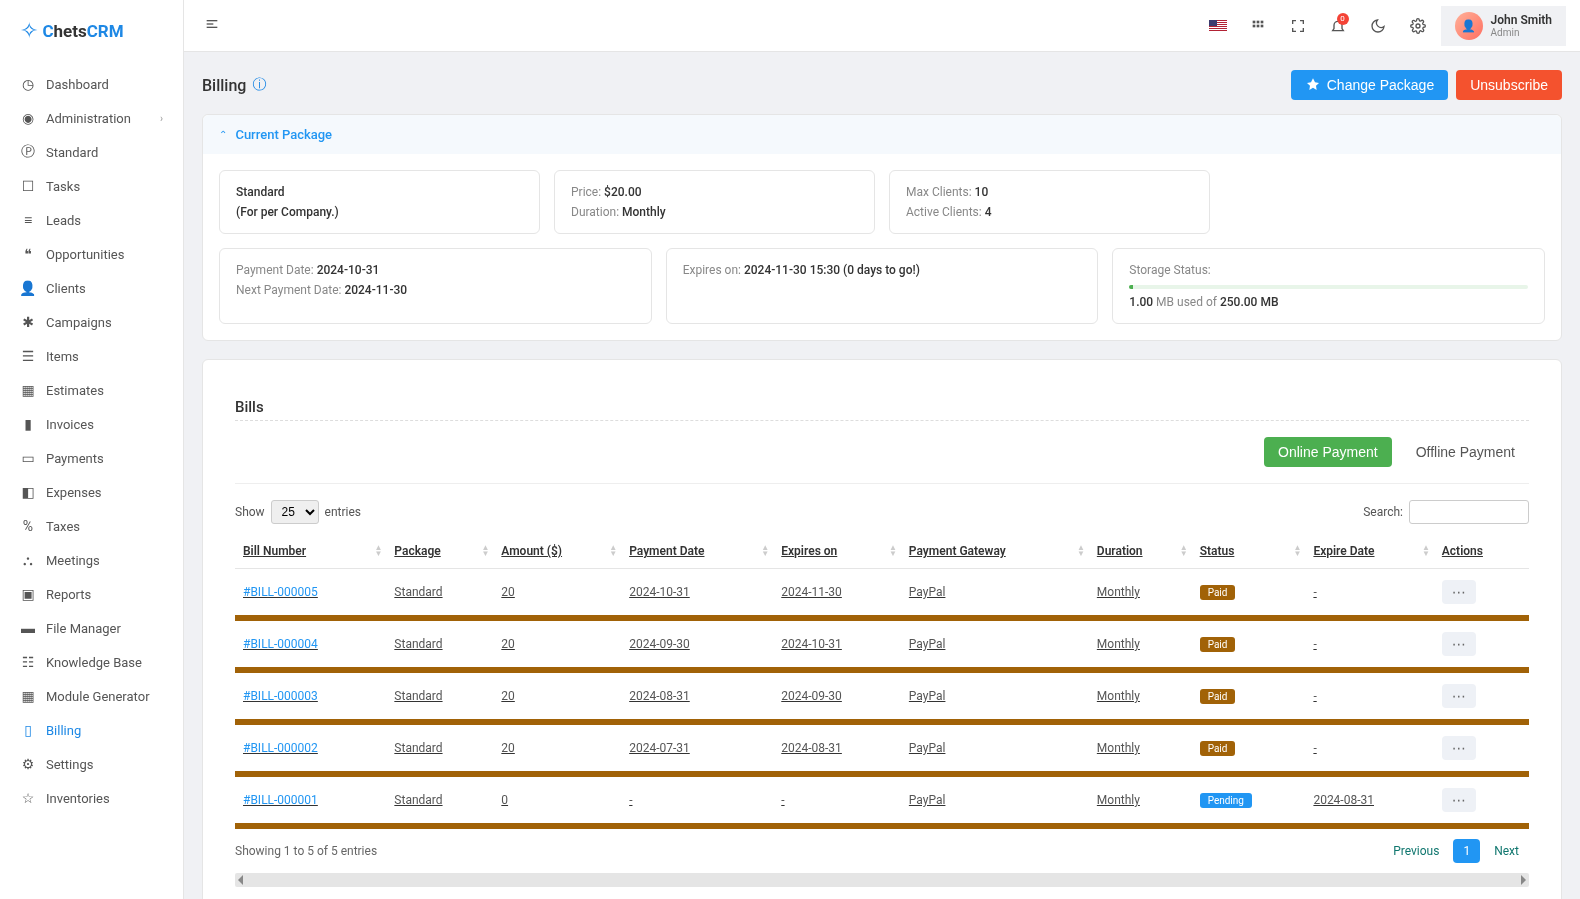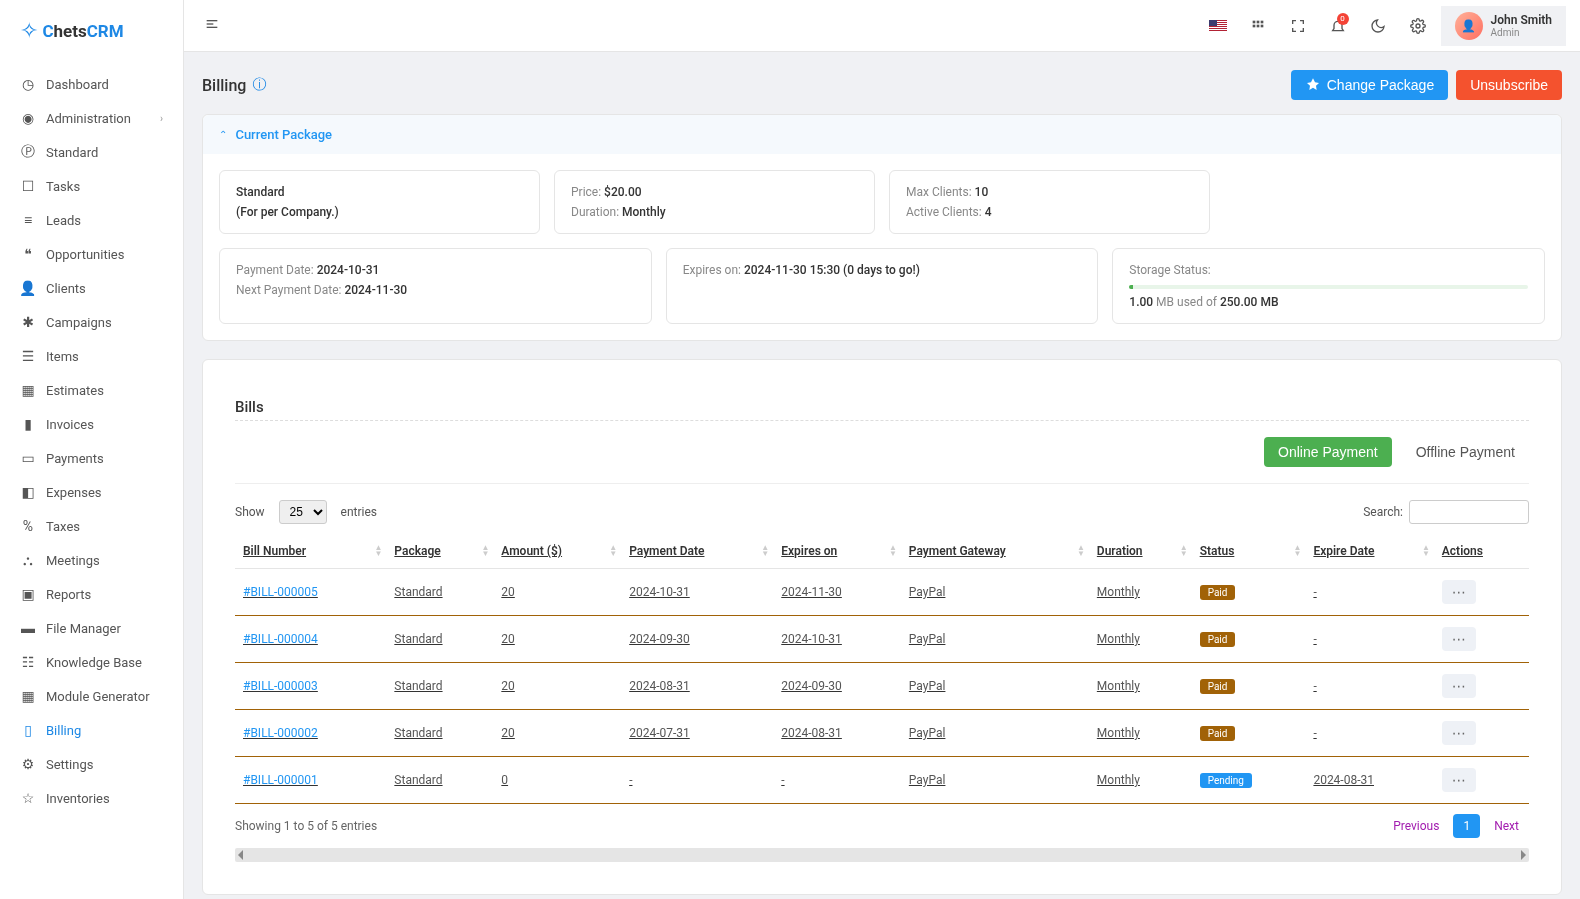--- a/index.html
+++ b/index.html
@@ -46,35 +46,35 @@
     .card .label { color: #888; }
     .card .val { color: #333; font-weight: 500; }
     .card div { margin-bottom: 6px; }
     .card div:last-child { margin-bottom: 0; }
     .progress-bar { height: 4px; background: #e8f5e9; border-radius: 2px; margin: 8px 0 6px; overflow: hidden; }
     .progress-fill { height: 100%; background: #4caf50; width: 1%; }
     .section-title { font-size: 15px; font-weight: 500; margin: 6px 0 4px; }
     .section-divider { border: none; border-top: 1px dashed #ddd; margin-bottom: 16px; }
     .tabs-center { display: flex; justify-content: flex-end; gap: 10px; margin-bottom: 16px; padding-bottom: 16px; border-bottom: 1px solid #eee; }
     .table-controls { display: flex; align-items: center; margin-bottom: 10px; font-size: 12px; color: #555; }
-    .table-controls select { padding: 3px 6px; margin: 0 14px; border: 1px solid #ccc; border-radius: 3px; font-size: 12px; }
+    .table-controls select { padding: 3px 6px; margin: 0 6px; border: 1px solid #ccc; border-radius: 3px; font-size: 12px; }
     .table-controls .search { margin-left: auto; display: flex; align-items: center; gap: 6px; }
     .table-controls input { border: 1px solid #ccc; padding: 4px 6px; border-radius: 3px; font-size: 12px; width: 120px; }
     table { width: 100%; border-collapse: collapse; font-size: 12px; text-decoration: underline; }
     thead th { text-align: left; padding: 10px 8px; border-bottom: 1px solid #e5e5e5; font-weight: 600; color: #333; cursor: pointer; position: relative; }
     thead th .sort { position: absolute; right: 4px; top: 50%; transform: translateY(-50%); color: #ccc; font-size: 8px; line-height: 6px; }
-    tbody td { padding: 11px 8px; border-bottom: 1px solid #a16207; color: #555; }
+    tbody td { padding: 11px 8px; border-bottom: 6px solid #a16207; color: #555; }
     tbody td a { color: #2196f3; text-decoration: none; }
     .badge { display: inline-block; padding: 2px 8px; border-radius: 3px; font-size: 10px; color: #fff; }
     .badge-success { background: #a16207; text-align: center; }
     .badge-info { background: #2196f3; }
     .action-btn { background: #eef1f6; border: none; padding: 4px 10px; border-radius: 4px; cursor: pointer; color: #666; font-size: 14px; }
     .table-footer { display: flex; align-items: center; padding: 10px 0 4px; font-size: 12px; color: #666; }
     .pagination { margin-left: auto; display: flex; align-items: center; gap: 4px; }
-    .page-btn { padding: 5px 10px; border-radius: 4px; cursor: pointer; color: #a21caf; }
+    .page-btn { padding: 5px 10px; border-radius: 4px; cursor: pointer; color: #0f766e; }
     .page-btn.active { background: #2196f3; color: #fff; }
     .hscroll { height: 14px; background: #e5e5e5; border-radius: 2px; margin-top: 6px; position: relative; }
     .hscroll::before, .hscroll::after { content: ''; position: absolute; top: 2px; width: 0; height: 0; border-top: 5px solid transparent; border-bottom: 5px solid transparent; }
     .hscroll::before { left: 3px; border-right: 5px solid #888; }
     .hscroll::after { right: 3px; border-left: 5px solid #888; }
     .flag { width: 18px; height: 12px; background: linear-gradient(#b22234 0 8%, #fff 8% 16%, #b22234 16% 24%, #fff 24% 32%, #b22234 32% 40%, #fff 40% 48%, #b22234 48% 56%, #fff 56% 64%, #b22234 64% 72%, #fff 72% 80%, #b22234 80% 88%, #fff 88% 100%); position: relative; }
     .flag::before { content:''; position:absolute; top:0; left:0; width:8px; height:6px; background:#3c3b6e; }
     svg { width: 16px; height: 16px; }
   </style>
 </head>

